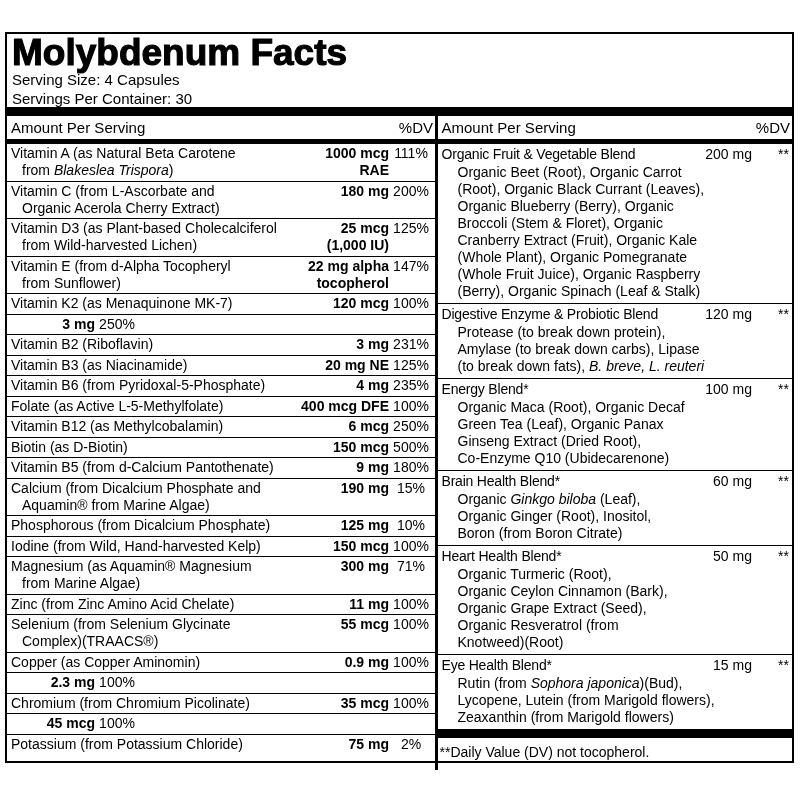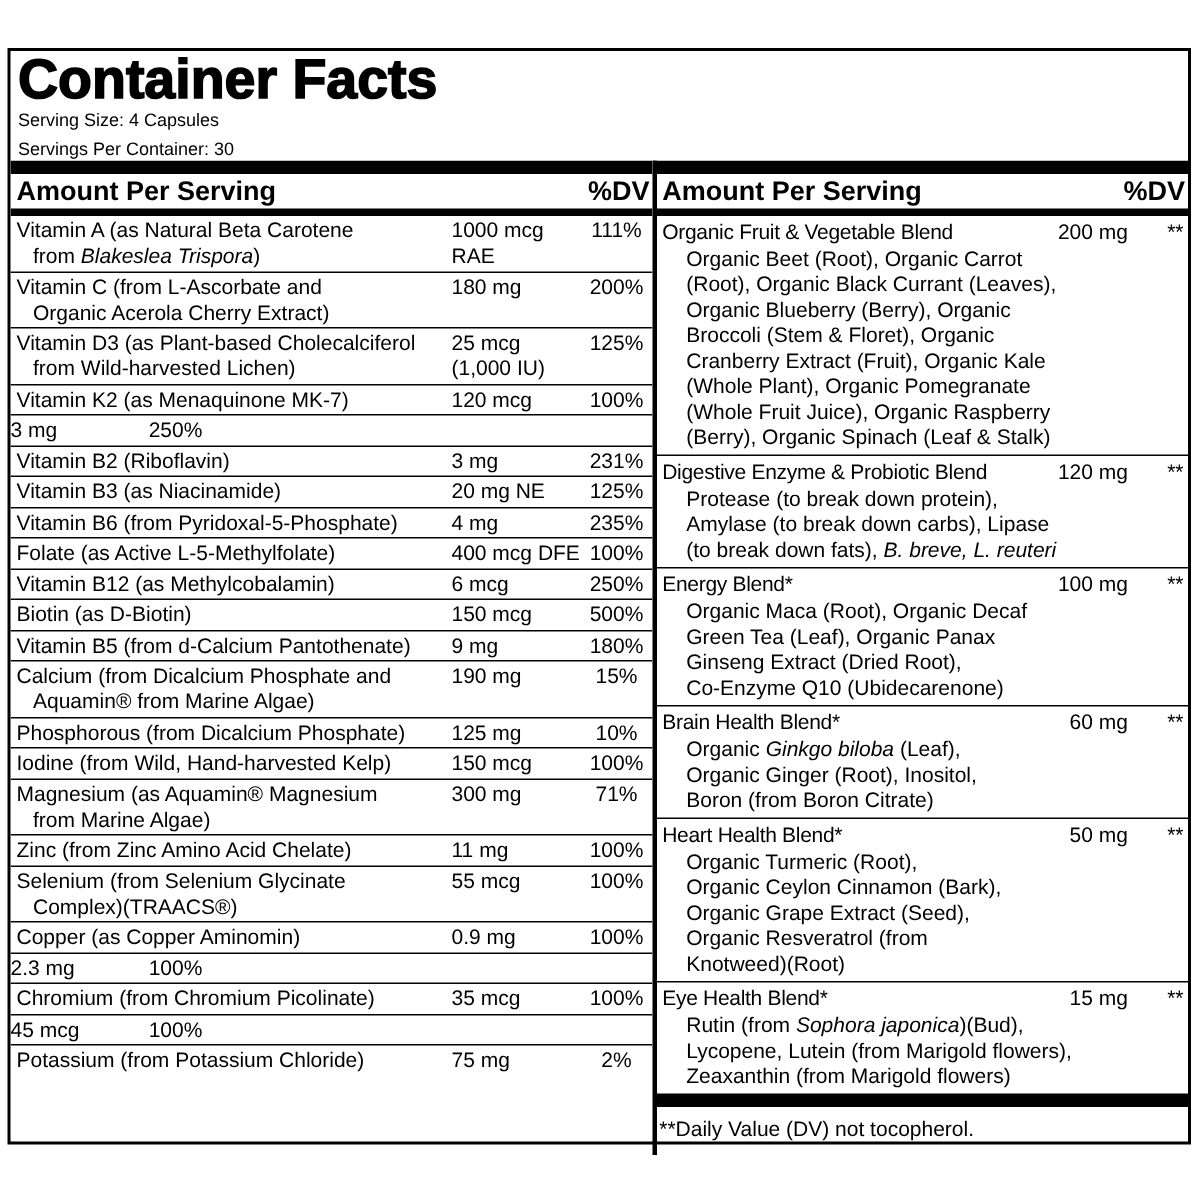--- a/index.html
+++ b/index.html
@@ -12,42 +12,42 @@
     border: 2.5px solid #000;
     background: #fff;
     display: flex; flex-direction: column;
   }
 
   .hdr { height: 74px; padding: 2px 6px 0 5px; }
   .hdr h1 {
     font-size: 37px; font-weight: bold; line-height: 34px;
     letter-spacing: 0px; -webkit-text-stroke: 1.1px #000;
   }
-  .serv { font-size: 12px; line-height: 16.5px; margin-top: 2px; }
+  .serv { font-size: 15px; line-height: 16.5px; margin-top: 2px; }
 
   .cols { display: flex; flex: 1; }
   .col { display: flex; flex-direction: column; overflow: hidden; }
   .col.left  { width: 428px; }
   .col.right { flex: 1; }
   .vdivider { width: 2.5px; background: #000; }
 
   .bar-thick { height: 9px; background: #000; flex: none; }
   .bar-med   { height: 5px; background: #000; flex: none; }
   .colhead {
     display: flex; justify-content: space-between;
-    font-weight: bold; font-size: 18px; line-height: 17px;
+    font-weight: normal; font-size: 15px; line-height: 17px;
     padding: 3px 2px 3px 4px; flex: none;
   }
 
   
   .nrows { flex: 1; display: flex; flex-direction: column; }
   .nrow { display: flex; padding: 1px 0 1.5px 0; font-size: 14px; line-height: 17px; }
   .nrow + .nrow { border-top: 1.5px solid #000; }
   .nname { flex: 1; white-space: pre-line; padding-left: 15px; text-indent: -11px; }
-  .namount { width: 88px; text-align: left; white-space: pre-line; flex: none; }
+  .namount { width: 88px; text-align: right; white-space: pre-line; flex: none; font-weight: bold; }
   .ndv { width: 46px; text-align: center; padding-right: 2px; flex: none; }
 
   
   .blends { display: flex; flex-direction: column; }
   .blend { padding: 2px 0 3px 0; font-size: 14px; line-height: 17px; }
   .blend + .blend { border-top: 1.5px solid #000; }
   .bhead { display: flex; }
   .bname { flex: 1; font-weight: normal; white-space: nowrap; padding-left: 4px; letter-spacing: -0.2px; }
   .bamount { width: 68px; text-align: right; white-space: nowrap; flex: none; }
   .bdv { width: 40px; text-align: right; padding-right: 3px; flex: none; }
@@ -57,21 +57,21 @@
   .footnote { font-size: 14px; line-height: 17px; padding: 6px 0 9px 2px; }
 
   i { font-style: italic; }
 </style>
 </head>
 <body>
 
 <div class="label">
 
   <div class="hdr">
-    <h1>Container Facts</h1>
+    <h1>Molybdenum Facts</h1>
     <div class="serv">Serving Size: 4 Capsules</div>
     <div class="serv">Servings Per Container: 30</div>
   </div>
 
   <div class="cols">
 
     <div class="col left">
       <div class="bar-thick"></div>
       <div class="colhead">
         <span>Amount Per Serving</span>
@@ -93,20 +93,27 @@
             <div class="ndv">200%</div>
           </div>
           <div class="nrow">
             <div class="nname">Vitamin D3 (as Plant-based Cholecalciferol
 from Wild-harvested Lichen)</div>
             <div class="namount">25 mcg
 (1,000 IU)</div>
             <div class="ndv">125%</div>
           </div>
           <div class="nrow">
+            <div class="nname">Vitamin E (from d-Alpha Tocopheryl
+from Sunflower)</div>
+            <div class="namount">22 mg alpha
+tocopherol</div>
+            <div class="ndv">147%</div>
+          </div>
+          <div class="nrow">
             <div class="nname">Vitamin K2 (as Menaquinone MK-7)</div>
             <div class="namount">120 mcg</div>
             <div class="ndv">100%</div>
           </div>
           <div class="nrow">
             <div class="namount">3 mg</div>
             <div class="ndv">250%</div>
           </div>
           <div class="nrow">
             <div class="nname">Vitamin B2 (Riboflavin)</div>

